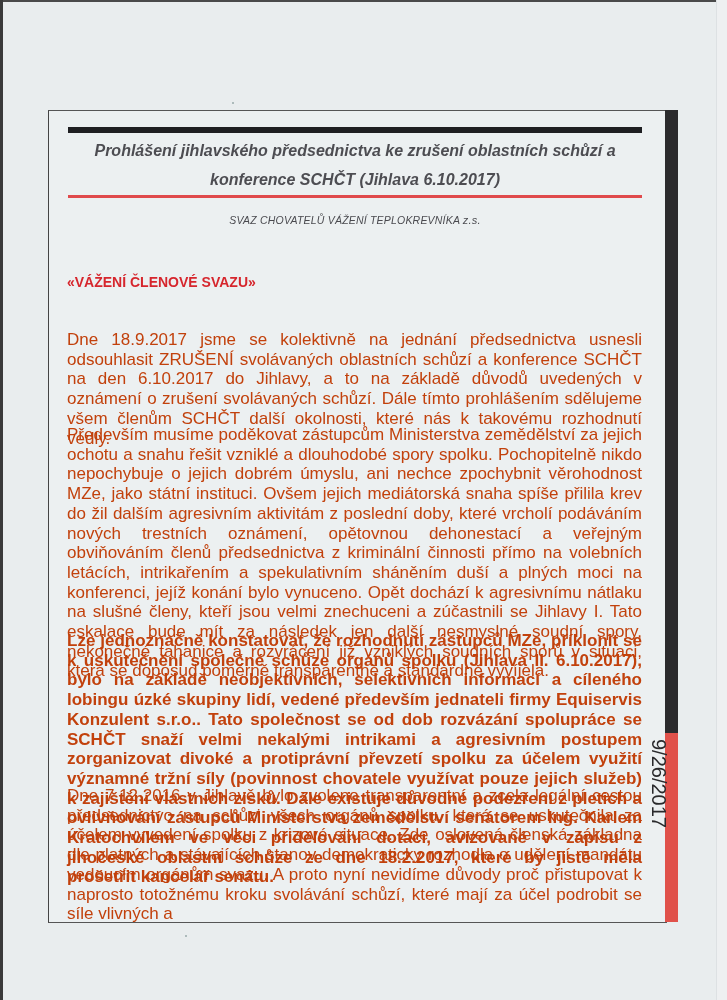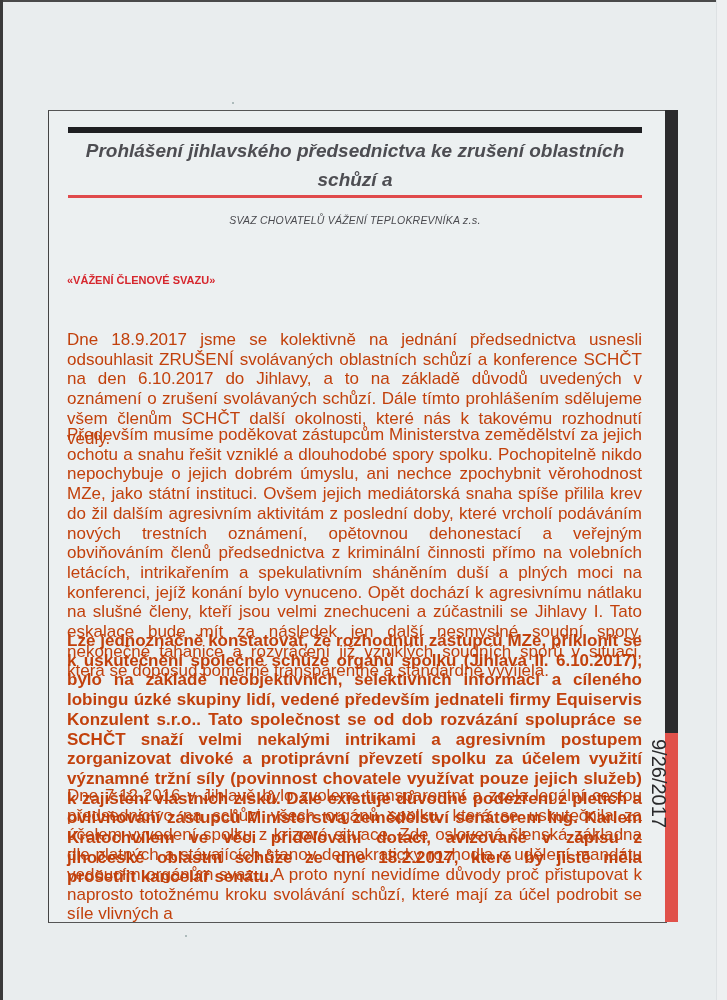--- a/index.html
+++ b/index.html
@@ -33,30 +33,30 @@
   }
   .header-rule-black {
     position:absolute; left:68px; top:127px; width:574px; height:6px; background:#1f1f22;
   }
   .header-rule-red {
     position:absolute; left:68px; top:195px; width:574px; height:3px; background:#e04a4c;
   }
   .doc-title {
     position:absolute; left:68px; top:136px; width:574px;
     text-align:center; font-style:italic; font-weight:bold;
-    font-size:19px; line-height:29px; color:#4d4d52;
+    font-size:16px; line-height:29px; color:#4d4d52;
   }
   .org-name {
     position:absolute; left:68px; top:214px; width:574px; text-align:center;
     font-style:italic; font-size:10.5px; color:#4a4a4f; letter-spacing:0.2px;
   }
   .org-name .suffix { font-size:11px; }
   .salutation {
     position:absolute; left:67px; top:274px;
-    font-weight:bold; font-size:11px; color:#d6262d;
+    font-weight:bold; font-size:14px; color:#d6262d;
   }
   .body-text {
     position:absolute; left:67px; width:575px;
     font-size:17px; line-height:19.7px; text-align:justify; color:#c2410c;
   }
   .body-text p { margin:0; }
   .p1 { top:330px; }
   .p2 { top:425px; }
   .p3 { top:631px;font-weight:bold; }
   .p4 { top:786px; }
@@ -74,20 +74,21 @@
 <div class="scan-edge-left"></div>
 <div class="scan-edge-right"></div>
 
 <div class="page-frame"></div>
 <div class="side-bar-black"></div>
 <div class="side-bar-red"></div>
 
 <div class="header-rule-black"></div>
 <div class="doc-title">
   <div>Prohlášení jihlavského předsednictva ke zrušení oblastních schůzí a</div>
+  <div>konference SCHČT (Jihlava 6.10.2017)</div>
 </div>
 <div class="header-rule-red"></div>
 
 <div class="org-name">
   <span>SVAZ CHOVATELŮ VÁŽENÍ TEPLOKREVNÍKA</span>
   <span class="suffix">z.s.</span>
 </div>
 
 <div class="salutation">«VÁŽENÍ ČLENOVÉ SVAZU»</div>
 

